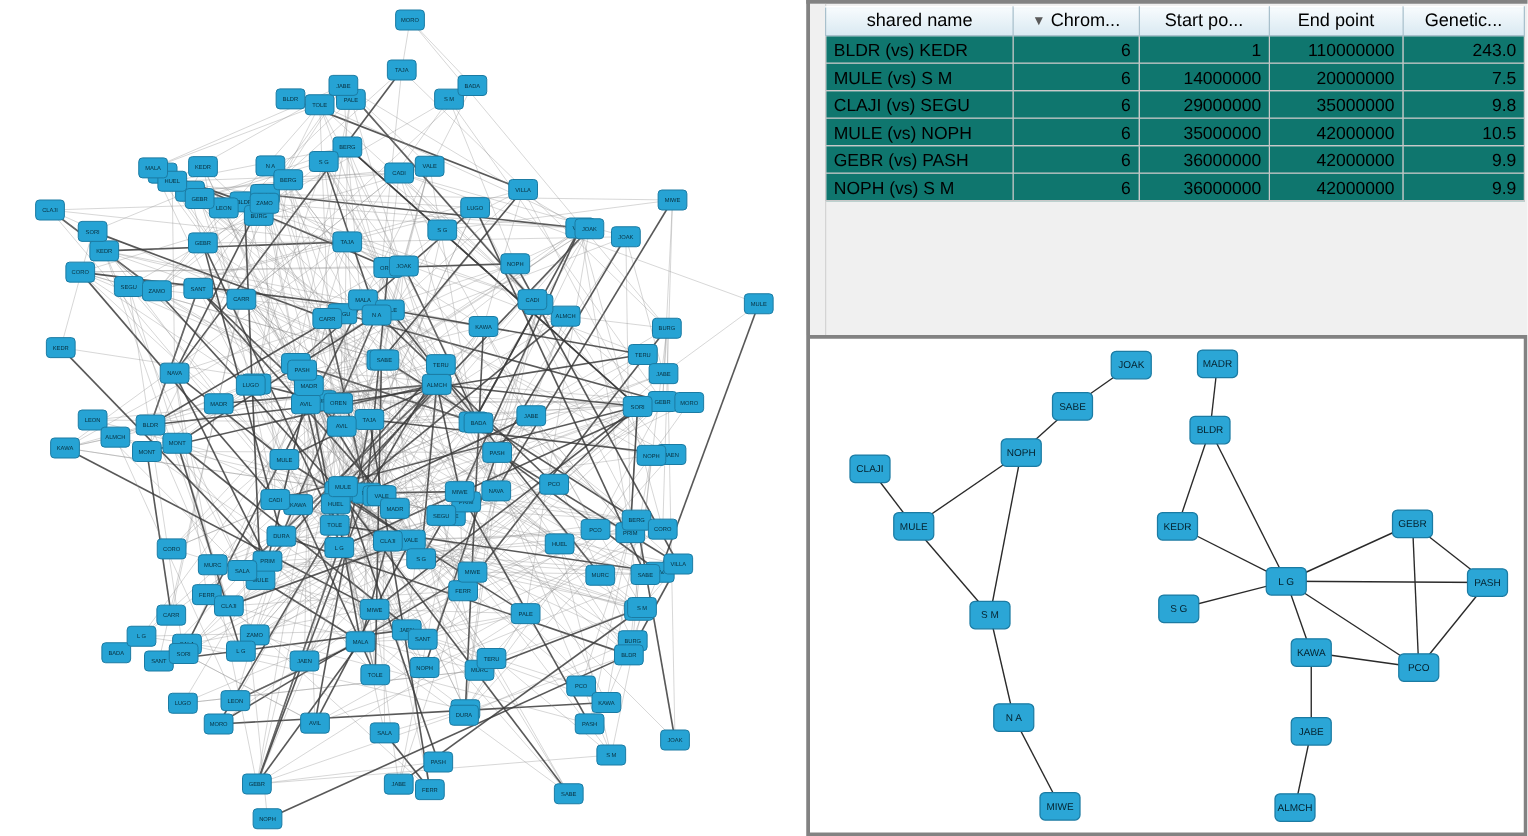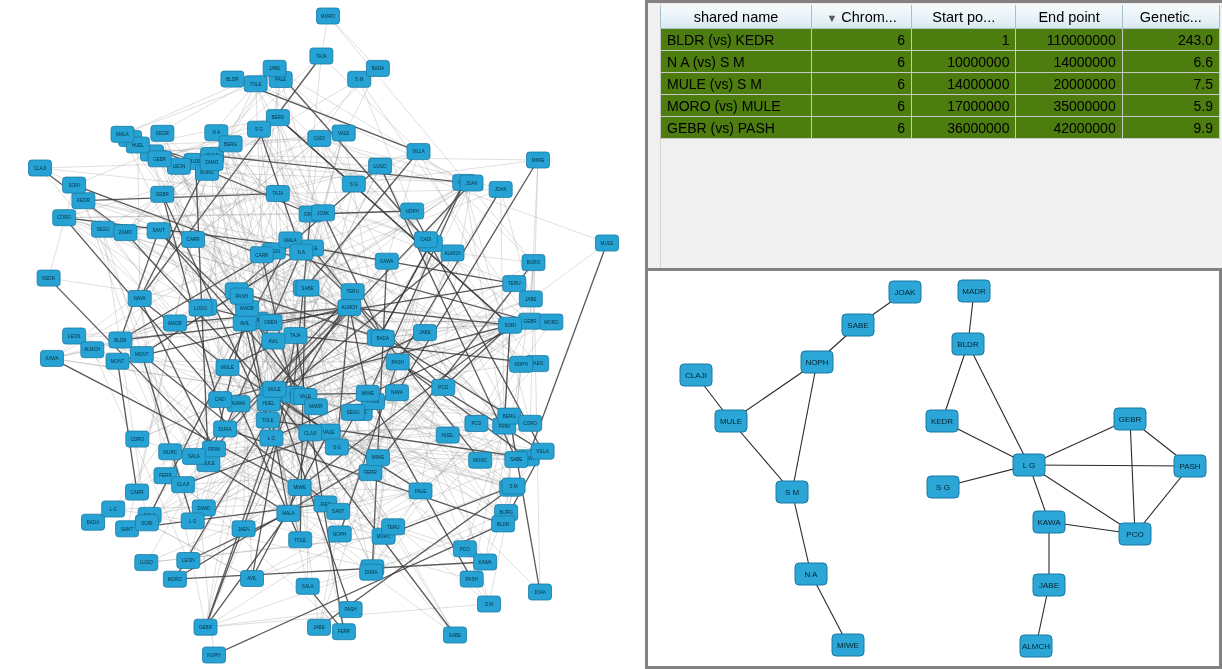--- a/index.html
+++ b/index.html
@@ -88,21 +88,21 @@
     color: #5a5a5a;
     font-size: 11px;
     vertical-align: middle;
   }
   table.data-table td {
     border: 1px solid #c8c8c8;
     height: 21px;
     padding: 0 6px;
     font-size: 14px;
     white-space: nowrap;
-    background: #4d7c0f;
+    background: #0f766e;
   }
   td.col-name { text-align: left; width: 150px; }
   td.col-num  { text-align: right; }
   th.col-name-h { width: 150px; }
   .c-chrom { width: 95px; }
   .c-start { width: 105px; }
   .c-end   { width: 105px; margin-left: 20px; }
   .c-gen   { width: 95px; }
 
   
@@ -1483,42 +1483,49 @@
     </thead>
     <tbody id="table-body">
         <tr>
           <td class="col-name">BLDR (vs) KEDR</td>
           <td class="col-num">6</td>
           <td class="col-num">1</td>
           <td class="col-num">110000000</td>
           <td class="col-num">243.0</td>
         </tr>
         <tr>
-          <td class="col-name">N A (vs) S M</td>
-          <td class="col-num">6</td>
-          <td class="col-num">10000000</td>
-          <td class="col-num">14000000</td>
-          <td class="col-num">6.6</td>
-        </tr>
-        <tr>
           <td class="col-name">MULE (vs) S M</td>
           <td class="col-num">6</td>
           <td class="col-num">14000000</td>
           <td class="col-num">20000000</td>
           <td class="col-num">7.5</td>
         </tr>
         <tr>
-          <td class="col-name">MORO (vs) MULE</td>
+          <td class="col-name">CLAJI (vs) SEGU</td>
           <td class="col-num">6</td>
-          <td class="col-num">17000000</td>
+          <td class="col-num">29000000</td>
           <td class="col-num">35000000</td>
-          <td class="col-num">5.9</td>
+          <td class="col-num">9.8</td>
+        </tr>
+        <tr>
+          <td class="col-name">MULE (vs) NOPH</td>
+          <td class="col-num">6</td>
+          <td class="col-num">35000000</td>
+          <td class="col-num">42000000</td>
+          <td class="col-num">10.5</td>
         </tr>
         <tr>
           <td class="col-name">GEBR (vs) PASH</td>
+          <td class="col-num">6</td>
+          <td class="col-num">36000000</td>
+          <td class="col-num">42000000</td>
+          <td class="col-num">9.9</td>
+        </tr>
+        <tr>
+          <td class="col-name">NOPH (vs) S M</td>
           <td class="col-num">6</td>
           <td class="col-num">36000000</td>
           <td class="col-num">42000000</td>
           <td class="col-num">9.9</td>
         </tr>
       </tbody>
   </table>
 </div>
 
 <div id="subnet-panel">

